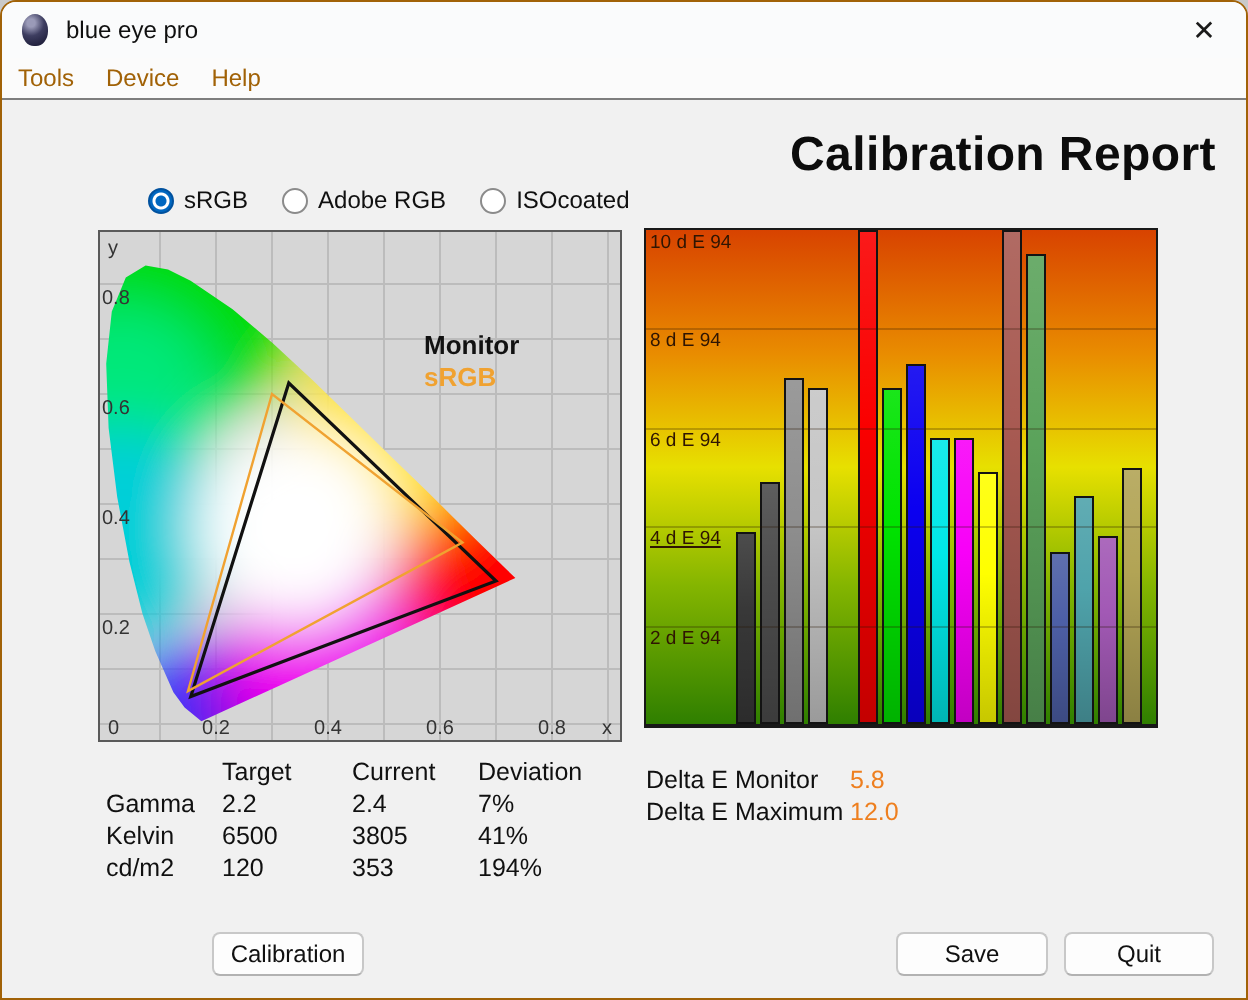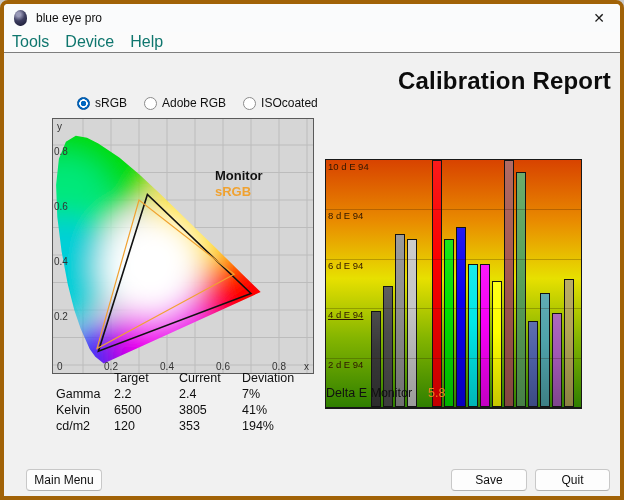--- a/index.html
+++ b/index.html
@@ -1,53 +1,53 @@
 <!DOCTYPE html>
 <html style="--accent-orange: #ee7f1f; --legend-orange: #f0a231; --radio-blue: #0067c0;"><head>
 <meta charset="utf-8">
 <style>
   html,body{margin:0;padding:0;background:#c9c9c9;font-family:"Liberation Sans",sans-serif;}
-  .window{position:relative;width:624px;height:500px;background:#fbfbfb;border:4px solid #a16207;
+  .window{position:relative;width:624px;height:500px;background:#fbfbfb;border:1px solid #a16207;
           border-radius:8px 8px 0 0;overflow:hidden;box-sizing:border-box;}
   
   .titlebar{position:relative;height:28px;background:#fafbfc;}
   .app-icon{position:absolute;left:10px;top:6px;width:13px;height:16px;border-radius:50% 50% 46% 46%;
             background:radial-gradient(circle at 35% 28%, #9a9ab8 0 2px, #3d3d60 45%, #13132d 100%);}
   .title-text{position:absolute;left:32px;top:7px;font-size:12px;color:#101010;}
   .close-btn{position:absolute;right:8px;top:3px;width:26px;height:22px;display:flex;align-items:center;
              justify-content:center;font-size:14px;color:#1a1a1a;cursor:default;}
   
   .menubar{height:20px;background:#fbfbfb;display:flex;align-items:center;}
-  .menu-item{padding:0 8px;font-size:16px;color:#0f766e;}
+  .menu-item{padding:0 8px;font-size:12px;color:#a16207;}
   
   .content{position:relative;height:451px;background:#f1f1f1;border-top:1px solid #7e7e7e;}
   .report-title{position:absolute;left:394px;top:14px;font-size:24px;font-weight:bold;color:#0c0c0c;
                 letter-spacing:0.2px;}
   
   .profile-row{position:absolute;left:73px;top:43px;display:flex;align-items:center;gap:17px;}
   .radio-item{display:flex;align-items:center;gap:5px;}
   .radio{width:13px;height:13px;border-radius:50%;background:#fff;border:1px solid #8b8b8b;box-sizing:border-box;}
   .radio.checked{border:1px solid #00519e;
      background:radial-gradient(circle, var(--radio-blue) 0 2.5px, #fff 3px 4px, var(--radio-blue) 4.5px);}
   .radio-label{font-size:12px;color:#101010;}
   
   .cie-panel{position:absolute;left:48px;top:65px;width:262px;height:256px;}
   
   .bar-panel{position:absolute;left:321px;top:64px;width:257px;height:250px;box-sizing:border-box;
-             border:1px solid #181818;border-bottom-width:2px;margin-top:42px;}
+             border:1px solid #181818;border-bottom-width:2px;}
   .bar-grid{position:absolute;left:0;right:0;height:1px;background:rgba(40,20,0,0.25);}
   .bar-ylabel{position:absolute;left:2px;font-size:9.5px;color:#2f1502;transform:translateY(1px);}
   .bar-groups{position:absolute;left:0;right:0;top:0;bottom:0;display:flex;align-items:flex-end;
               padding-left:45px;gap:2px;box-sizing:border-box;}
   .bar-group{display:flex;align-items:flex-end;gap:2px;height:100%;}
   .bar{width:10px;box-sizing:border-box;border:1px solid #131313;position:relative;}
   .bar::after{content:"";position:absolute;inset:0;background:linear-gradient(to bottom,rgba(255,255,255,0.10),
               rgba(0,0,0,0) 40%,rgba(0,0,0,0.22));}
   
-  .results-table{position:absolute;left:52px;top:318px;display:grid;
+  .results-table{position:absolute;left:52px;top:329px;display:grid;
                  grid-template-columns:58px 65px 63px 72px;grid-auto-rows:16px;font-size:12.5px;}
   .results-table .cell{color:#101010;}
   .orange{color:var(--accent-orange);}
   
   .delta-block{position:absolute;left:322px;top:333px;font-size:12.5px;}
   .delta-row{display:flex;height:16px;}
   .delta-label{width:102px;color:#101010;}
   
   .btn{position:absolute;top:416px;height:22px;background:#fdfdfd;border:1px solid #c8c8c8;
        border-bottom-color:#b2b2b2;border-radius:4px;font-size:12px;color:#101010;
@@ -201,19 +201,23 @@
         <div class="cell">cd/m2</div>
         <div class="cell">120</div>
         <div class="cell orange">353</div>
         <div class="cell orange">194%</div>
       </div>
     <div class="delta-block">
         <div class="delta-row">
           <span class="delta-label">Delta E Monitor</span>
           <span class="orange">5.8</span>
         </div>
-      </div>
-
-    <button class="btn btn-mainmenu">Main Menu</button>
+        <div class="delta-row">
+          <span class="delta-label">Delta E Maximum</span>
+          <span class="orange">12.0</span>
+        </div>
+      </div>
+
+    <button class="btn btn-calibration">Calibration</button>
     <button class="btn btn-save">Save</button>
     <button class="btn btn-quit">Quit</button>
   </div>
 </div>
 
 </body></html>

